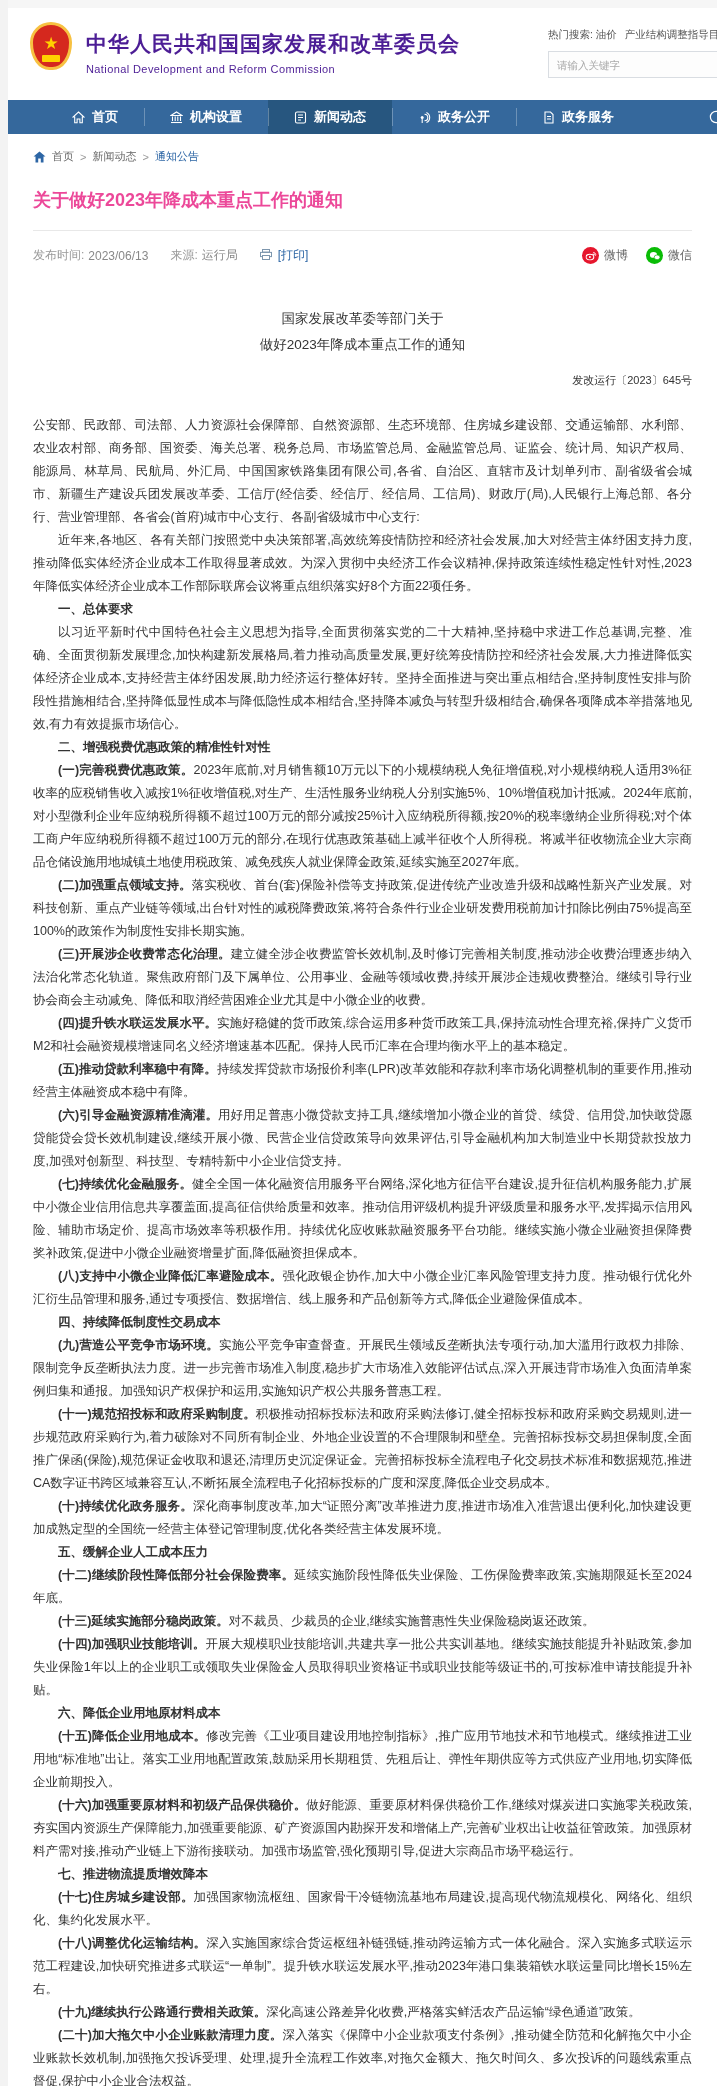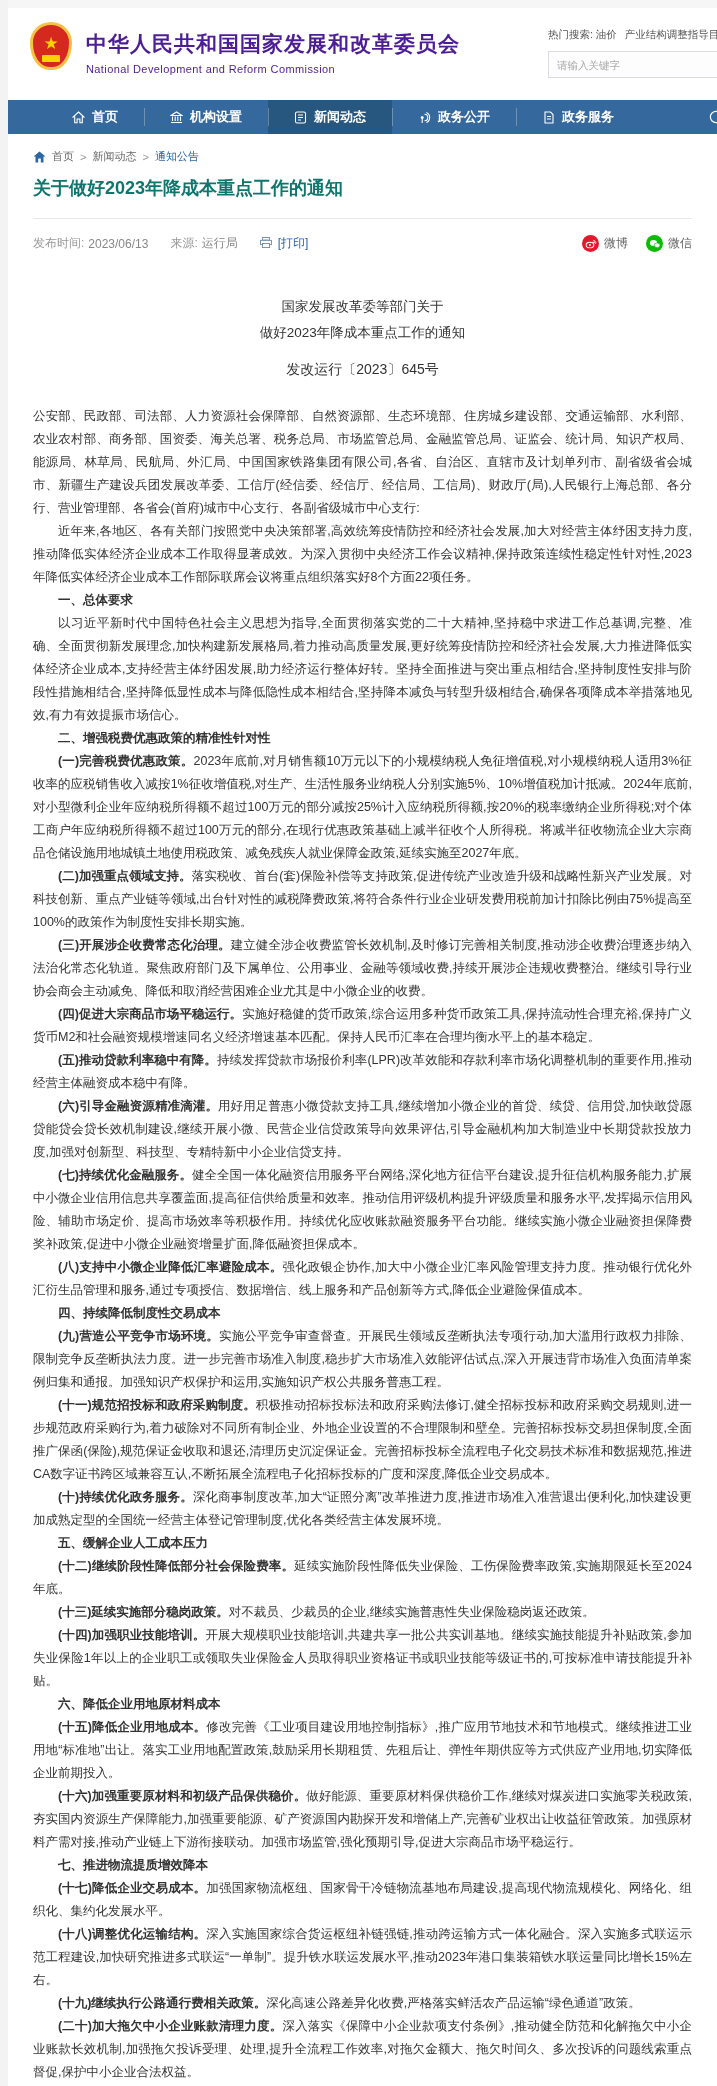--- a/index.html
+++ b/index.html
@@ -33,36 +33,36 @@
   .nav-partial { position:absolute; right:-6px; top:0; bottom:0; display:flex; align-items:center; color:#fff; }
 
   
   .crumbbar { padding:15px 25px 8px 25px; display:flex; align-items:center; gap:6px; font-size:11px; color:#666; }
   .bc-sep { color:#999; margin:0 2px; }
   .bc-item { cursor:pointer; }
   .bc-item.last { color:#2d66a5; }
 
   
   .article { padding:0 25px; color:#333; }
-  .art-title { margin-top:4px; font-size:18px; font-weight:bold; color:#0f766e; }
+  .art-title { margin-top:16px; font-size:18px; font-weight:bold; color:#ec4899; }
   .divider { margin-top:18px; border-top:1px solid #e8e8e8; }
   .meta { margin-top:16px; display:flex; align-items:center; font-size:12px; color:#999; }
   .meta .mlabel { margin-right:4px; }
   .meta .mval { color:#888; margin-right:22px; }
   .meta .print { color:#2d66a5; margin-left:6px; cursor:pointer; }
   .meta .printer { display:inline-block; vertical-align:-2px; }
   .share { margin-left:auto; display:flex; align-items:center; gap:18px; }
   .share .s-item { display:flex; align-items:center; gap:5px; color:#666; cursor:pointer; }
   .s-ico { width:17px; height:17px; border-radius:50%; position:relative; display:inline-block; }
   .s-ico.weibo { background:#e6162d; }
   .s-ico.wechat { background:#0abc06; }
   .s-ico svg { position:absolute; left:50%; top:50%; transform:translate(-50%,-50%); }
 
   .doc-head { margin-top:42px; text-align:center; font-size:13.5px; line-height:1.9; color:#333; }
-  .doc-num { margin-top:16px; text-align:center; font-size:14px; color:#333; }
+  .doc-num { margin-top:16px; text-align:right; font-size:11px; color:#333; }
 
   .doc-body { margin-top:26px; font-size:12.5px; line-height:23px; text-align:justify; }
   .doc-body p { margin:0; }
   .doc-body .address { text-indent:0; }
   .doc-body .para { text-indent:2em; }
   .doc-body .sec { text-indent:2em; font-weight:bold; }
   .doc-body b { font-weight:bold; }
 </style>
 </head>
 <body>
@@ -211,37 +211,37 @@
 
     <div class="doc-body" id="doc-body">
         <p class="address">公安部、民政部、司法部、人力资源社会保障部、自然资源部、生态环境部、住房城乡建设部、交通运输部、水利部、农业农村部、商务部、国资委、海关总署、税务总局、市场监管总局、金融监管总局、证监会、统计局、知识产权局、能源局、林草局、民航局、外汇局、中国国家铁路集团有限公司,各省、自治区、直辖市及计划单列市、副省级省会城市、新疆生产建设兵团发展改革委、工信厅(经信委、经信厅、经信局、工信局)、财政厅(局),人民银行上海总部、各分行、营业管理部、各省会(首府)城市中心支行、各副省级城市中心支行:</p>
         <p class="para">近年来,各地区、各有关部门按照党中央决策部署,高效统筹疫情防控和经济社会发展,加大对经营主体纾困支持力度,推动降低实体经济企业成本工作取得显著成效。为深入贯彻中央经济工作会议精神,保持政策连续性稳定性针对性,2023年降低实体经济企业成本工作部际联席会议将重点组织落实好8个方面22项任务。</p>
         <p class="sec">一、总体要求</p>
         <p class="para">以习近平新时代中国特色社会主义思想为指导,全面贯彻落实党的二十大精神,坚持稳中求进工作总基调,完整、准确、全面贯彻新发展理念,加快构建新发展格局,着力推动高质量发展,更好统筹疫情防控和经济社会发展,大力推进降低实体经济企业成本,支持经营主体纾困发展,助力经济运行整体好转。坚持全面推进与突出重点相结合,坚持制度性安排与阶段性措施相结合,坚持降低显性成本与降低隐性成本相结合,坚持降本减负与转型升级相结合,确保各项降成本举措落地见效,有力有效提振市场信心。</p>
         <p class="sec">二、增强税费优惠政策的精准性针对性</p>
         <p class="para"><b>(一)完善税费优惠政策。</b>2023年底前,对月销售额10万元以下的小规模纳税人免征增值税,对小规模纳税人适用3%征收率的应税销售收入减按1%征收增值税,对生产、生活性服务业纳税人分别实施5%、10%增值税加计抵减。2024年底前,对小型微利企业年应纳税所得额不超过100万元的部分减按25%计入应纳税所得额,按20%的税率缴纳企业所得税;对个体工商户年应纳税所得额不超过100万元的部分,在现行优惠政策基础上减半征收个人所得税。将减半征收物流企业大宗商品仓储设施用地城镇土地使用税政策、减免残疾人就业保障金政策,延续实施至2027年底。</p>
         <p class="para"><b>(二)加强重点领域支持。</b>落实税收、首台(套)保险补偿等支持政策,促进传统产业改造升级和战略性新兴产业发展。对科技创新、重点产业链等领域,出台针对性的减税降费政策,将符合条件行业企业研发费用税前加计扣除比例由75%提高至100%的政策作为制度性安排长期实施。</p>
         <p class="para"><b>(三)开展涉企收费常态化治理。</b>建立健全涉企收费监管长效机制,及时修订完善相关制度,推动涉企收费治理逐步纳入法治化常态化轨道。聚焦政府部门及下属单位、公用事业、金融等领域收费,持续开展涉企违规收费整治。继续引导行业协会商会主动减免、降低和取消经营困难企业尤其是中小微企业的收费。</p>
-        <p class="para"><b>(四)促进大宗商品市场平稳运行。</b>实施好稳健的货币政策,综合运用多种货币政策工具,保持流动性合理充裕,保持广义货币M2和社会融资规模增速同名义经济增速基本匹配。保持人民币汇率在合理均衡水平上的基本稳定。</p>
+        <p class="para"><b>(四)提升铁水联运发展水平。</b>实施好稳健的货币政策,综合运用多种货币政策工具,保持流动性合理充裕,保持广义货币M2和社会融资规模增速同名义经济增速基本匹配。保持人民币汇率在合理均衡水平上的基本稳定。</p>
         <p class="para"><b>(五)推动贷款利率稳中有降。</b>持续发挥贷款市场报价利率(LPR)改革效能和存款利率市场化调整机制的重要作用,推动经营主体融资成本稳中有降。</p>
         <p class="para"><b>(六)引导金融资源精准滴灌。</b>用好用足普惠小微贷款支持工具,继续增加小微企业的首贷、续贷、信用贷,加快敢贷愿贷能贷会贷长效机制建设,继续开展小微、民营企业信贷政策导向效果评估,引导金融机构加大制造业中长期贷款投放力度,加强对创新型、科技型、专精特新中小企业信贷支持。</p>
         <p class="para"><b>(七)持续优化金融服务。</b>健全全国一体化融资信用服务平台网络,深化地方征信平台建设,提升征信机构服务能力,扩展中小微企业信用信息共享覆盖面,提高征信供给质量和效率。推动信用评级机构提升评级质量和服务水平,发挥揭示信用风险、辅助市场定价、提高市场效率等积极作用。持续优化应收账款融资服务平台功能。继续实施小微企业融资担保降费奖补政策,促进中小微企业融资增量扩面,降低融资担保成本。</p>
         <p class="para"><b>(八)支持中小微企业降低汇率避险成本。</b>强化政银企协作,加大中小微企业汇率风险管理支持力度。推动银行优化外汇衍生品管理和服务,通过专项授信、数据增信、线上服务和产品创新等方式,降低企业避险保值成本。</p>
         <p class="sec">四、持续降低制度性交易成本</p>
         <p class="para"><b>(九)营造公平竞争市场环境。</b>实施公平竞争审查督查。开展民生领域反垄断执法专项行动,加大滥用行政权力排除、限制竞争反垄断执法力度。进一步完善市场准入制度,稳步扩大市场准入效能评估试点,深入开展违背市场准入负面清单案例归集和通报。加强知识产权保护和运用,实施知识产权公共服务普惠工程。</p>
         <p class="para"><b>(十一)规范招投标和政府采购制度。</b>积极推动招标投标法和政府采购法修订,健全招标投标和政府采购交易规则,进一步规范政府采购行为,着力破除对不同所有制企业、外地企业设置的不合理限制和壁垒。完善招标投标交易担保制度,全面推广保函(保险),规范保证金收取和退还,清理历史沉淀保证金。完善招标投标全流程电子化交易技术标准和数据规范,推进CA数字证书跨区域兼容互认,不断拓展全流程电子化招标投标的广度和深度,降低企业交易成本。</p>
         <p class="para"><b>(十)持续优化政务服务。</b>深化商事制度改革,加大“证照分离”改革推进力度,推进市场准入准营退出便利化,加快建设更加成熟定型的全国统一经营主体登记管理制度,优化各类经营主体发展环境。</p>
         <p class="sec">五、缓解企业人工成本压力</p>
         <p class="para"><b>(十二)继续阶段性降低部分社会保险费率。</b>延续实施阶段性降低失业保险、工伤保险费率政策,实施期限延长至2024年底。</p>
         <p class="para"><b>(十三)延续实施部分稳岗政策。</b>对不裁员、少裁员的企业,继续实施普惠性失业保险稳岗返还政策。</p>
         <p class="para"><b>(十四)加强职业技能培训。</b>开展大规模职业技能培训,共建共享一批公共实训基地。继续实施技能提升补贴政策,参加失业保险1年以上的企业职工或领取失业保险金人员取得职业资格证书或职业技能等级证书的,可按标准申请技能提升补贴。</p>
         <p class="sec">六、降低企业用地原材料成本</p>
         <p class="para"><b>(十五)降低企业用地成本。</b>修改完善《工业项目建设用地控制指标》,推广应用节地技术和节地模式。继续推进工业用地“标准地”出让。落实工业用地配置政策,鼓励采用长期租赁、先租后让、弹性年期供应等方式供应产业用地,切实降低企业前期投入。</p>
         <p class="para"><b>(十六)加强重要原材料和初级产品保供稳价。</b>做好能源、重要原材料保供稳价工作,继续对煤炭进口实施零关税政策,夯实国内资源生产保障能力,加强重要能源、矿产资源国内勘探开发和增储上产,完善矿业权出让收益征管政策。加强原材料产需对接,推动产业链上下游衔接联动。加强市场监管,强化预期引导,促进大宗商品市场平稳运行。</p>
         <p class="sec">七、推进物流提质增效降本</p>
-        <p class="para"><b>(十七)降低企业交易成本。</b>加强国家物流枢纽、国家骨干冷链物流基地布局建设,提高现代物流规模化、网络化、组织化、集约化发展水平。</p>
+        <p class="para"><b>(十七)住房城乡建设部。</b>加强国家物流枢纽、国家骨干冷链物流基地布局建设,提高现代物流规模化、网络化、组织化、集约化发展水平。</p>
         <p class="para"><b>(十八)调整优化运输结构。</b>深入实施国家综合货运枢纽补链强链,推动跨运输方式一体化融合。深入实施多式联运示范工程建设,加快研究推进多式联运“一单制”。提升铁水联运发展水平,推动2023年港口集装箱铁水联运量同比增长15%左右。</p>
         <p class="para"><b>(十九)继续执行公路通行费相关政策。</b>深化高速公路差异化收费,严格落实鲜活农产品运输“绿色通道”政策。</p>
         <p class="para"><b>(二十)加大拖欠中小企业账款清理力度。</b>深入落实《保障中小企业款项支付条例》,推动健全防范和化解拖欠中小企业账款长效机制,加强拖欠投诉受理、处理,提升全流程工作效率,对拖欠金额大、拖欠时间久、多次投诉的问题线索重点督促,保护中小企业合法权益。</p>
       </div>
 
   </div>
 </div>
 
 </body></html>

